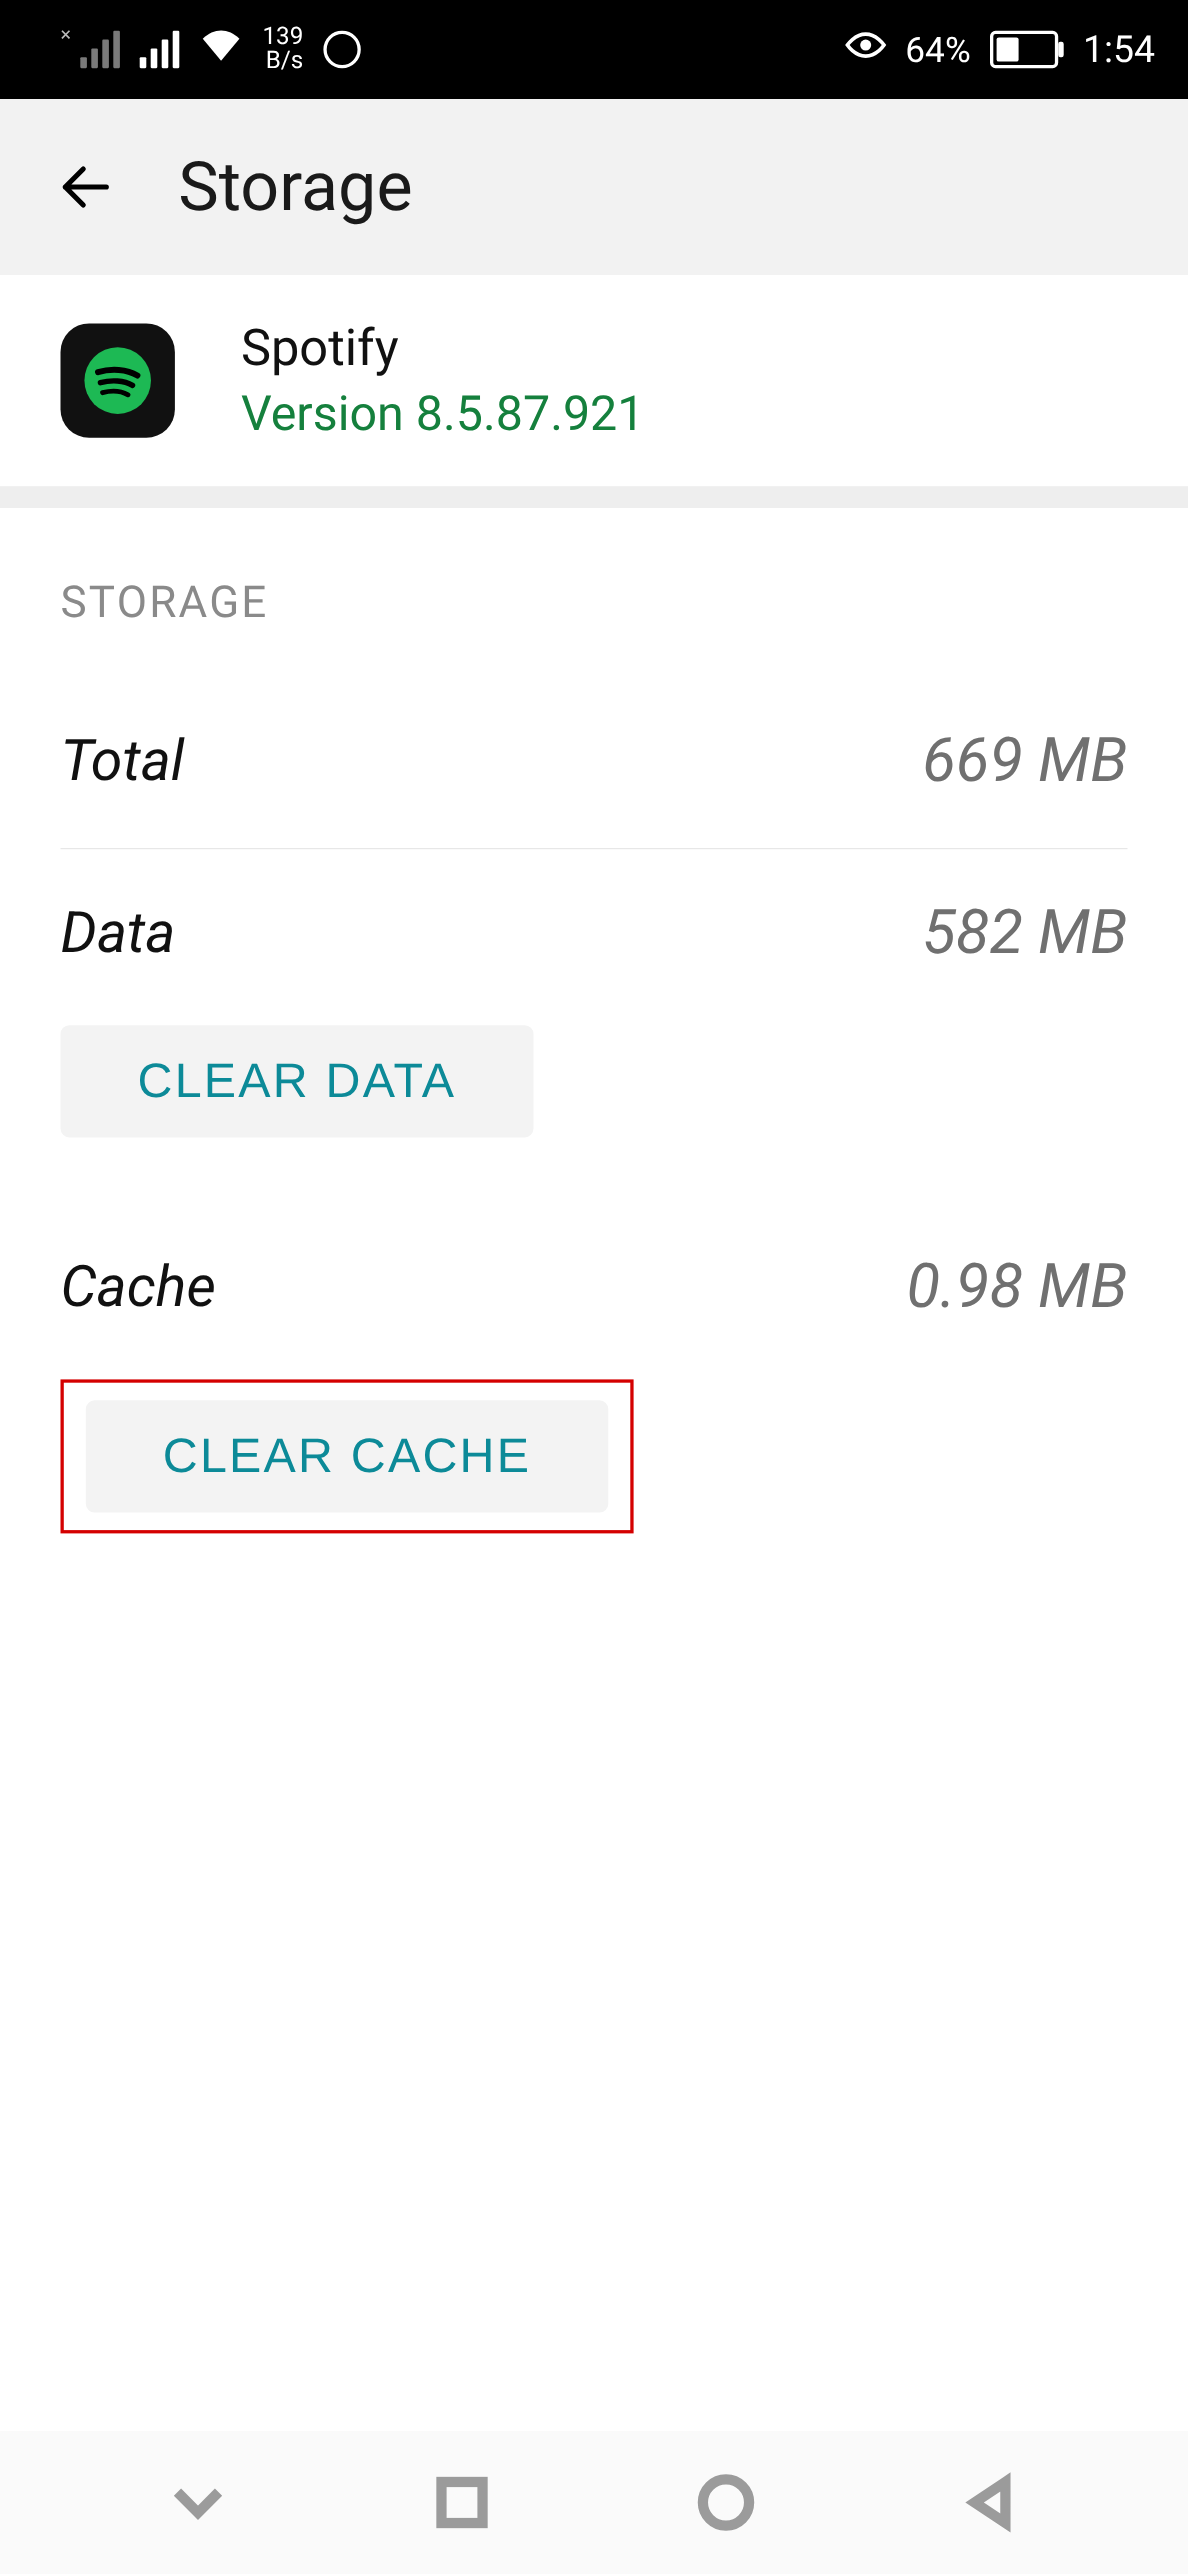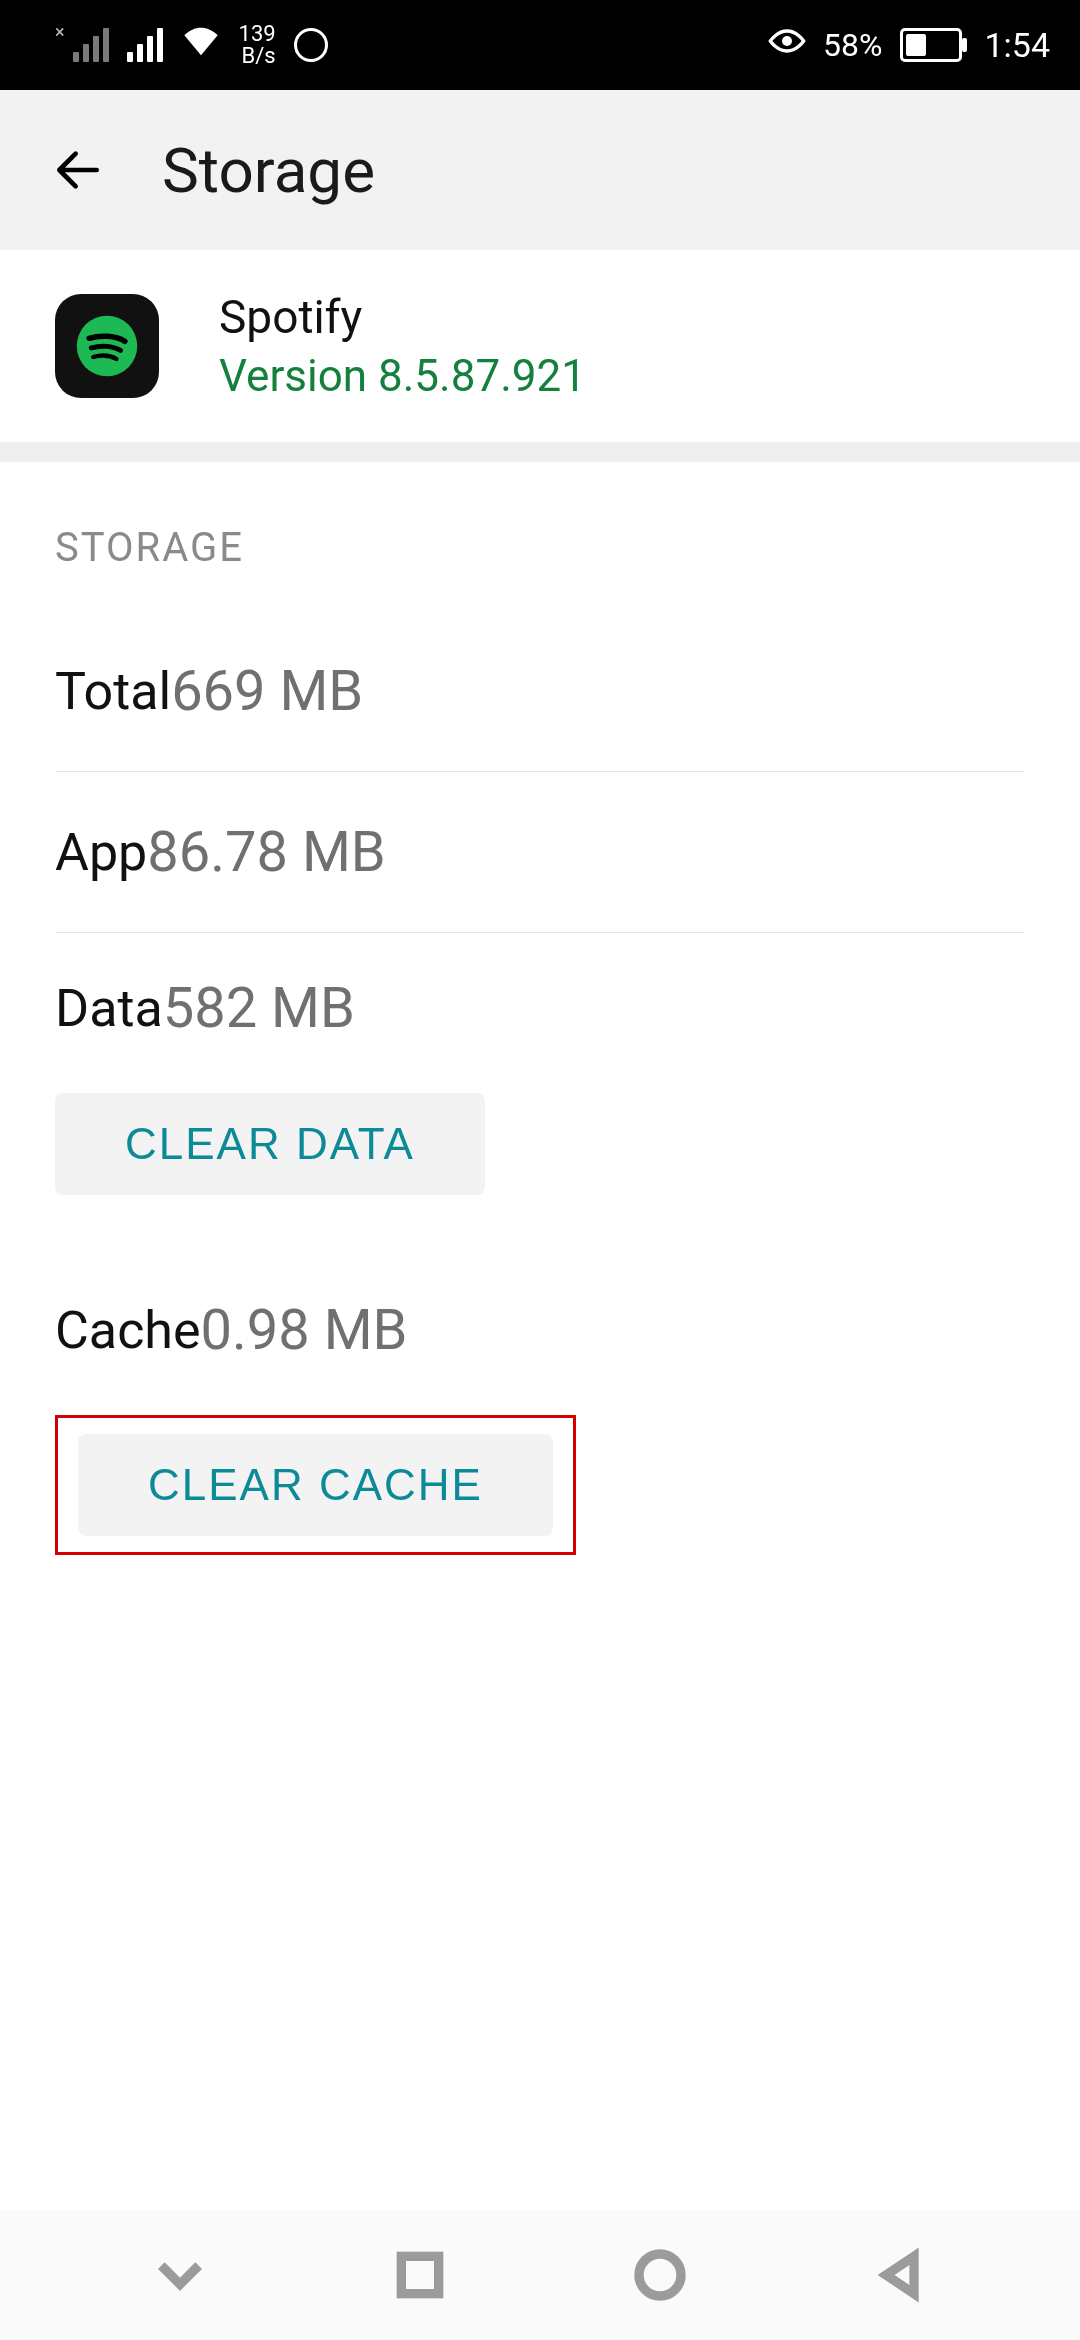--- a/index.html
+++ b/index.html
@@ -77,22 +77,22 @@
   .appinfo-text{margin-left:60px;}
   .appinfo-name{font-size:46px;color:#111;}
   .appinfo-version{font-size:44px;color:#15803d;margin-top:6px;}
 
   
   .section{background:#fff;padding:0 55px;}
   .section-title{
     font-size:40px;letter-spacing:2px;color:#8a8a8a;padding:62px 0 40px;
   }
   .row{
-    display:flex;align-items:center;
-    height:160px;border-bottom:1px solid #e5e5e5;
+    display:flex;align-items:center;justify-content:space-between;
+    height:160px;border-bottom:1px solid #e5e5e5;font-style:italic;
   }
   .row:last-of-type{border-bottom:none;}
   .row-label{font-size:52px;color:#111;}
   .row-value{font-size:56px;color:#707070;}
 
   .row.noborder{border-bottom:none;height:150px;}
 
   .btn-wrap{display:flex;justify-content:flex-start;padding:10px 0 30px;}
   .flat-btn{
     background:#f3f3f3;border:none;border-radius:8px;
@@ -143,21 +143,21 @@
     </span>
     <span class="ring"></span>
   </div>
   <div class="sb-right">
     <span class="eye">
       <svg width="40" height="34" viewBox="0 0 24 16">
           <path d="M12 2 C6 2 2 8 2 8 s4 6 10 6 10-6 10-6 S18 2 12 2z" fill="none" stroke="#fff" stroke-width="2"></path>
           <circle cx="12" cy="8" r="3" fill="#fff"></circle>
         </svg>
     </span>
-    <span class="batt-pct">58%</span>
+    <span class="batt-pct">64%</span>
     <span class="battery">
         <span class="fill"></span>
       </span>
     <span class="clock">1:54</span>
   </div>
 </div>
 
 <div class="appbar">
   <svg class="back-arrow" viewBox="0 0 24 24">
     <path d="M20 12 H4 M11 5 L4 12 L11 19" stroke="#000" stroke-width="2" fill="none" stroke-linecap="round" stroke-linejoin="round"></path>
@@ -181,24 +181,20 @@
 </div>
 
 <div class="section">
   <div class="section-title">STORAGE</div>
 
   <div class="row">
     <span class="row-label">Total</span>
     <span class="row-value">669 MB</span>
   </div>
 
-  <div class="row">
-    <span class="row-label">App</span>
-    <span class="row-value">86.78 MB</span>
-  </div>
 
   <div class="row noborder">
     <span class="row-label">Data</span>
     <span class="row-value">582 MB</span>
   </div>
 
   <div class="btn-wrap">
     <button class="flat-btn">CLEAR DATA</button>
   </div>
 

